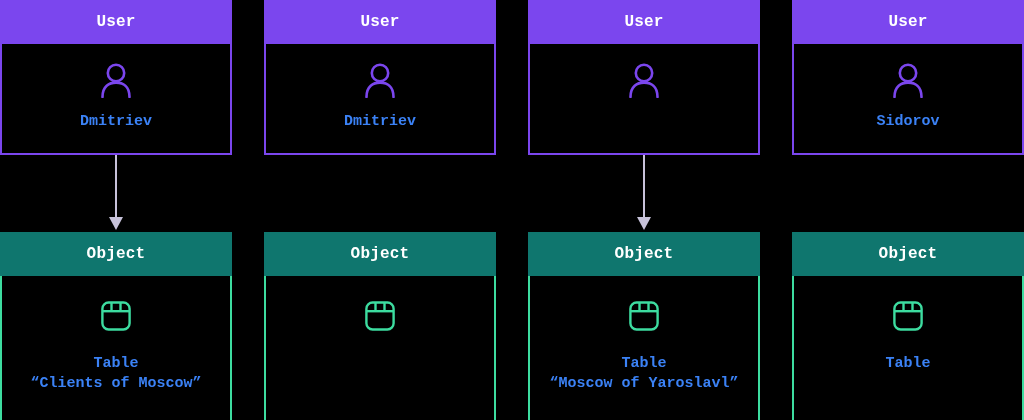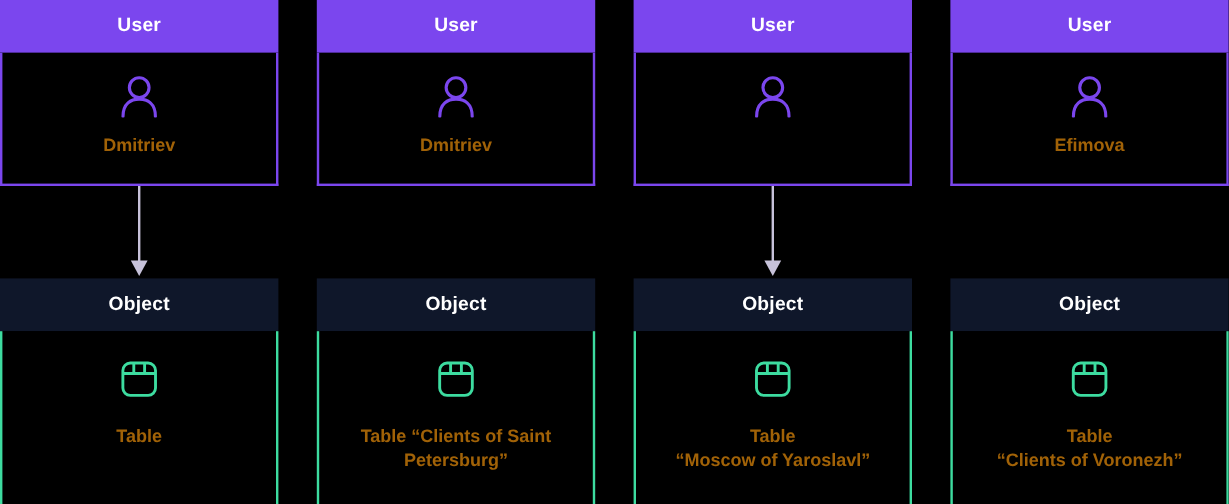--- a/index.html
+++ b/index.html
@@ -13,20 +13,21 @@
     overflow: hidden;
     font-family: "Liberation Sans", sans-serif;
     position: relative;
   }
 
   #board {
     position: relative;
     width: 1024px;
     height: 372px;
     background: #000000;
+    font-family: Liberation Mono, monospace;
   }
 
   
   .column {
     position: absolute;
     top: 0;
     width: 232px;
     height: 420px;
   }
   .column.c0 { left: 0px; }
@@ -76,41 +77,41 @@
     border-color: #7B46EE;
     justify-content: flex-start;
     padding-top: 18px;
   }
 
   
   .card.object {
     top: 232px;
   }
   .card.object .card-header {
-    background: #0f172a;
+    background: #0f766e;
   }
   .card.object .card-body {
     height: 187px;
     border-color: #3DDCA0;
     justify-content: flex-start;
     padding-top: 22px;
   }
 
   
   .icon {
     display: block;
     line-height: 0;
   }
   .icon.user-icon  { width: 34px; height: 36px; }
   .icon.table-icon { width: 34px; height: 36px; }
 
   
   .entity-label {
     margin-top: 14px;
-    color: #a16207;
+    color: #3b82f6;
     font-size: 15px;
     font-weight: 700;
     text-align: center;
     line-height: 1.35;
     width: 200px;
     word-wrap: break-word;
   }
   .card.object .entity-label {
     margin-top: 20px;
   }
@@ -170,20 +171,21 @@
         <span class="icon table-icon">
           <svg viewBox="0 0 34 36" width="34" height="36" aria-hidden="true">
             <rect x="3.4" y="4.5" width="27.2" height="27" rx="6.2" ry="6.2" fill="none" stroke="#3DDCA0" stroke-width="2.4"></rect>
             <line x1="3.4" y1="13.2" x2="30.6" y2="13.2" stroke="#3DDCA0" stroke-width="2.4"></line>
             <line x1="12.5" y1="4.5" x2="12.5" y2="13.2" stroke="#3DDCA0" stroke-width="2.4"></line>
             <line x1="21.5" y1="4.5" x2="21.5" y2="13.2" stroke="#3DDCA0" stroke-width="2.4"></line>
           </svg>
         </span>
         <div class="entity-label">
           <span>Table</span>
+          <span class="line2">“Clients of Moscow”</span>
         </div>
       </div>
     </div>
 
     <div class="connector c0">
       <div class="shaft"></div>
       <div class="head"></div>
     </div>
   </div>
 
@@ -206,21 +208,20 @@
       <div class="card-header">Object</div>
       <div class="card-body">
         <span class="icon table-icon">
           <svg viewBox="0 0 34 36" width="34" height="36" aria-hidden="true">
             <rect x="3.4" y="4.5" width="27.2" height="27" rx="6.2" ry="6.2" fill="none" stroke="#3DDCA0" stroke-width="2.4"></rect>
             <line x1="3.4" y1="13.2" x2="30.6" y2="13.2" stroke="#3DDCA0" stroke-width="2.4"></line>
             <line x1="12.5" y1="4.5" x2="12.5" y2="13.2" stroke="#3DDCA0" stroke-width="2.4"></line>
             <line x1="21.5" y1="4.5" x2="21.5" y2="13.2" stroke="#3DDCA0" stroke-width="2.4"></line>
           </svg>
         </span>
-        <div class="entity-label">Table “Clients of Saint Petersburg”</div>
       </div>
     </div>
 
     <div class="connector c1">
       <div class="shaft"></div>
       <div class="head"></div>
     </div>
   </div>
 
   <div class="column c2">
@@ -261,37 +262,36 @@
 
     <div class="card user">
       <div class="card-header">User</div>
       <div class="card-body">
         <span class="icon user-icon">
           <svg viewBox="0 0 34 36" width="34" height="36" aria-hidden="true">
             <circle cx="17" cy="11" r="8.2" fill="none" stroke="#7B46EE" stroke-width="2.6"></circle>
             <path d="M3.5 35 C3.5 24.2 10.2 20.6 17 20.6 C23.8 20.6 30.5 24.2 30.5 35" fill="none" stroke="#7B46EE" stroke-width="2.6" stroke-linecap="round"></path>
           </svg>
         </span>
-        <div class="entity-label">Efimova</div>
+        <div class="entity-label">Sidorov</div>
       </div>
     </div>
 
     <div class="card object">
       <div class="card-header">Object</div>
       <div class="card-body">
         <span class="icon table-icon">
           <svg viewBox="0 0 34 36" width="34" height="36" aria-hidden="true">
             <rect x="3.4" y="4.5" width="27.2" height="27" rx="6.2" ry="6.2" fill="none" stroke="#3DDCA0" stroke-width="2.4"></rect>
             <line x1="3.4" y1="13.2" x2="30.6" y2="13.2" stroke="#3DDCA0" stroke-width="2.4"></line>
             <line x1="12.5" y1="4.5" x2="12.5" y2="13.2" stroke="#3DDCA0" stroke-width="2.4"></line>
             <line x1="21.5" y1="4.5" x2="21.5" y2="13.2" stroke="#3DDCA0" stroke-width="2.4"></line>
           </svg>
         </span>
         <div class="entity-label">
           <span>Table</span>
-          <span class="line2">“Clients of Voronezh”</span>
         </div>
       </div>
     </div>
 
   </div>
 
 </div>
 
 </body></html>

